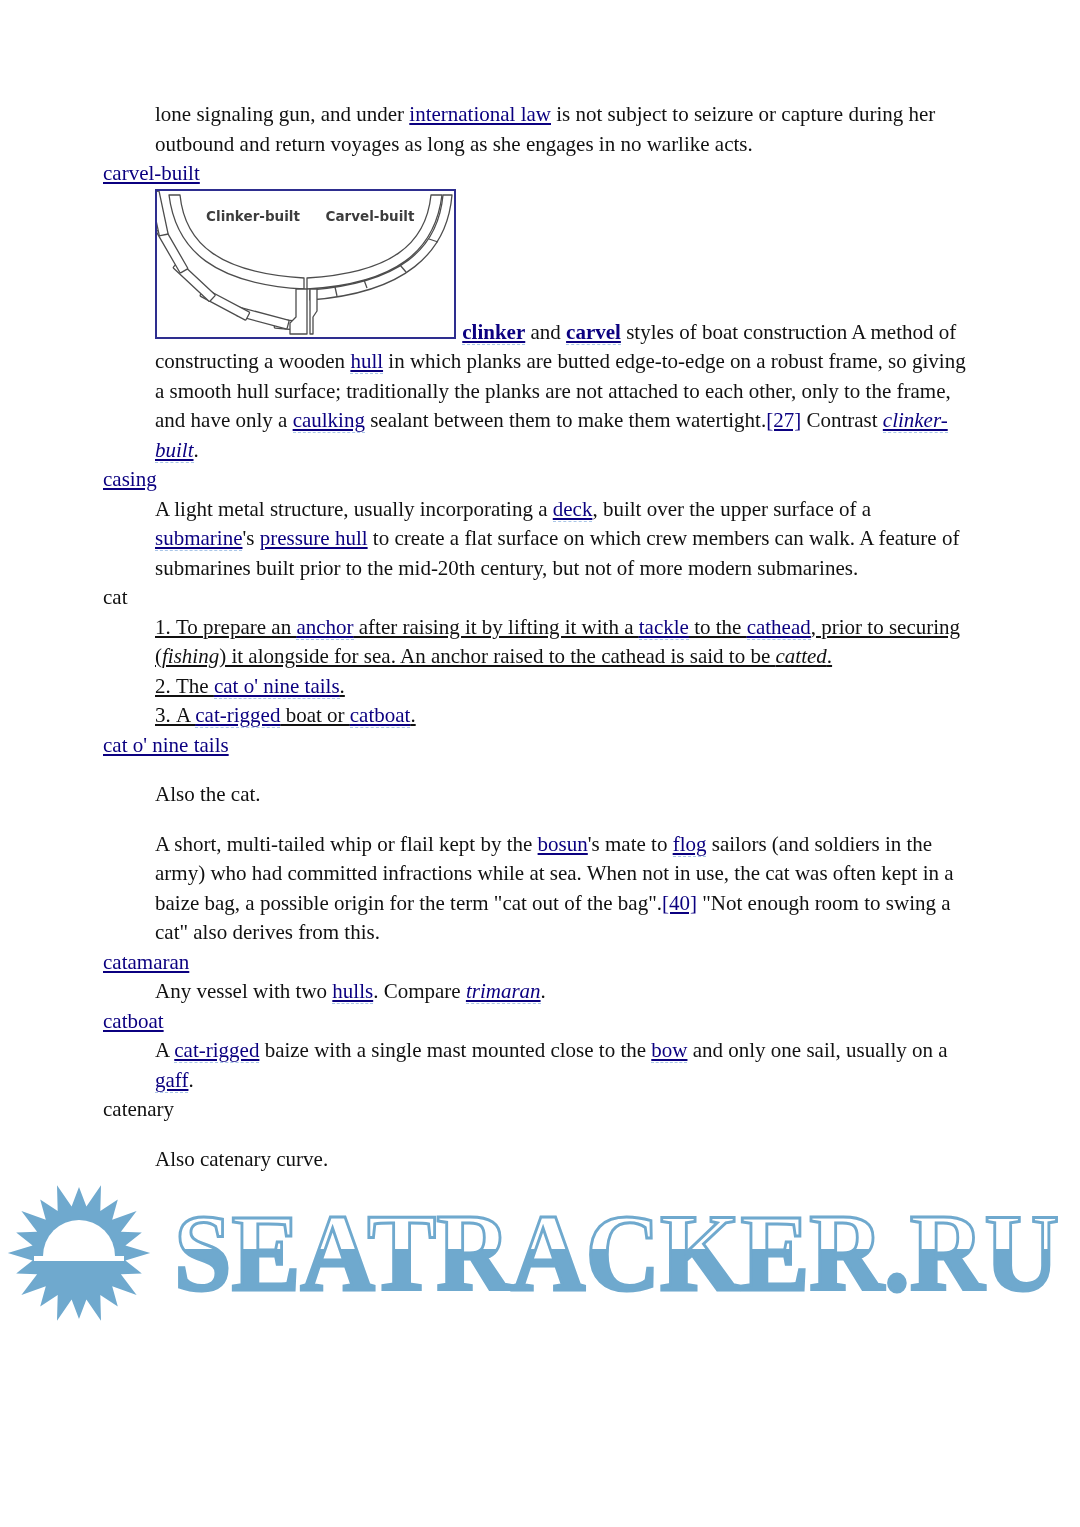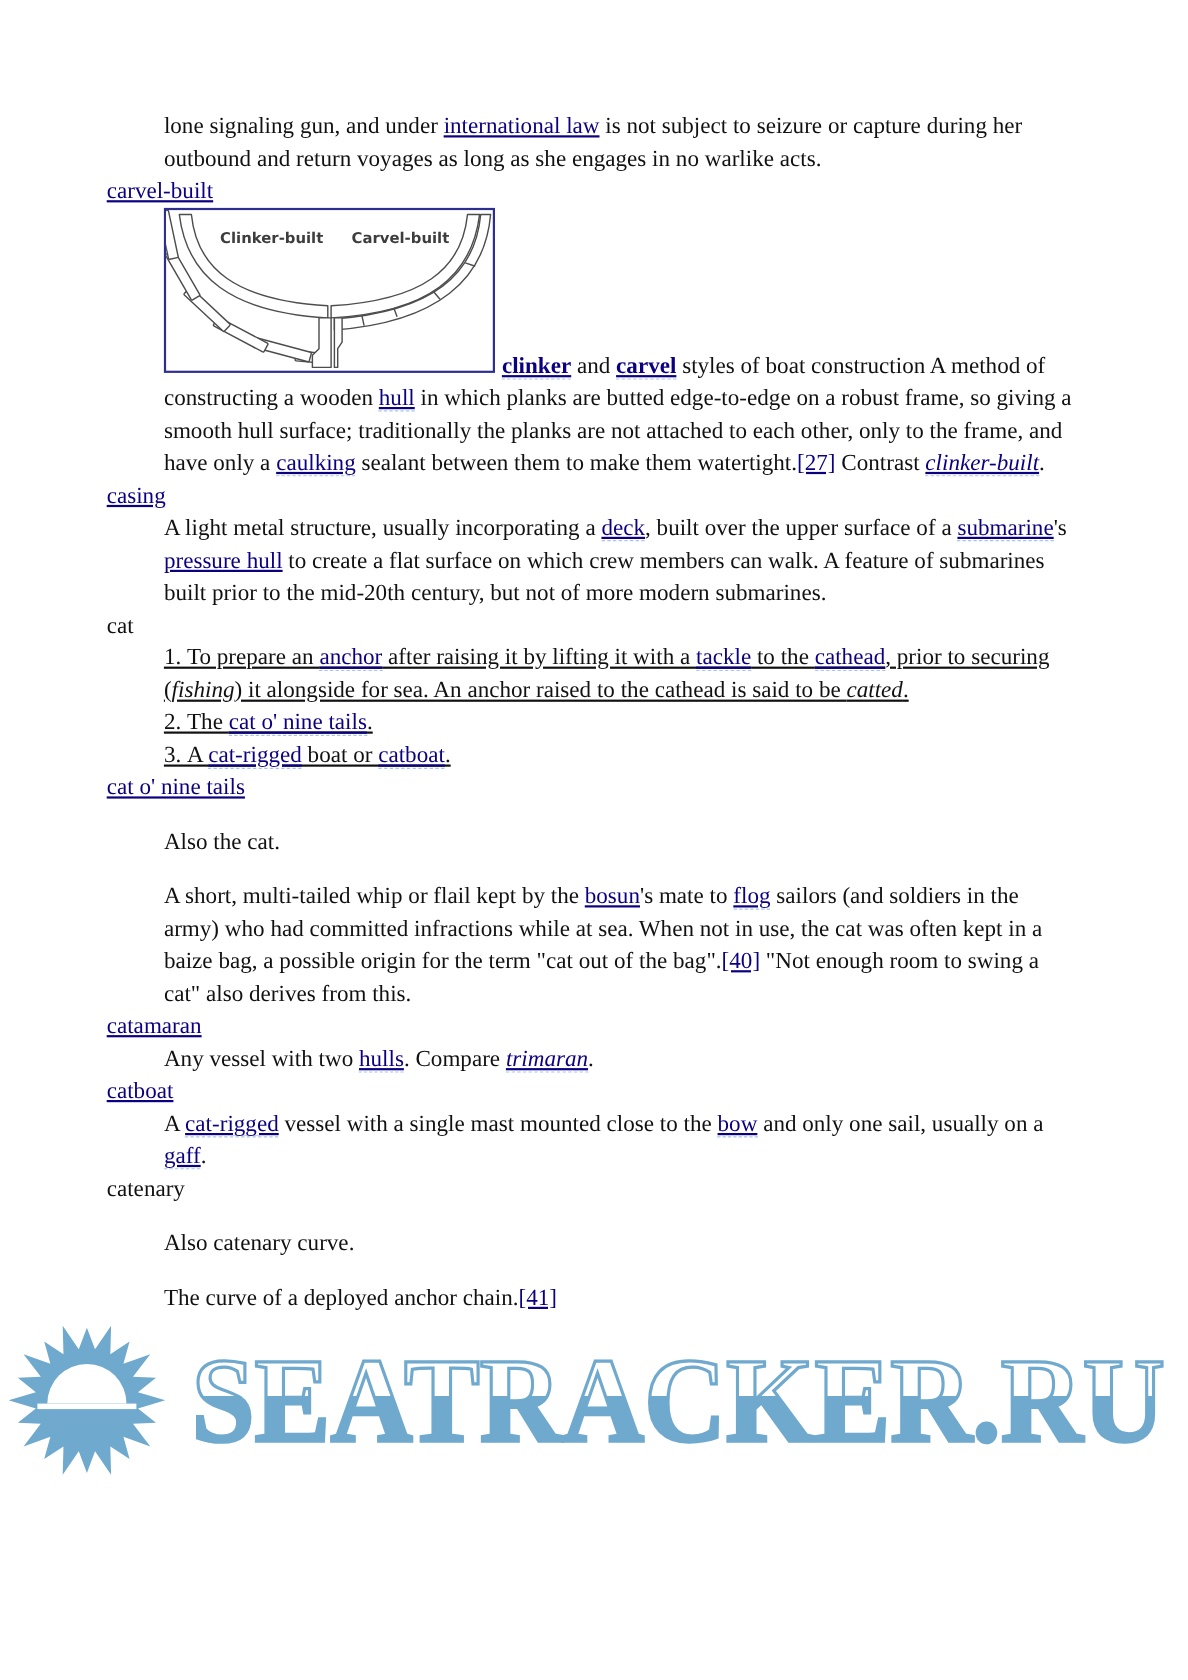--- a/index.html
+++ b/index.html
@@ -2,21 +2,21 @@
 <html><head>
 <meta charset="utf-8">
 <style>
   html,body{margin:0;padding:0;background:#ffffff;}
   body{
     width:1080px;height:1527px;overflow:hidden;
     color:#111111;
     font-family:"Liberation Serif", serif;
     font-size:21px;line-height:29.5px;
   }
-  .content{padding:100px 105px 0 59px;margin-left:38px;}
+  .content{padding:100px 105px 0 103px;}
   dl{margin:0;}
   dt{margin:0;}
   dd{margin:0 0 0 52px;}
   a.lnk{color:#0b0080;text-decoration:underline;cursor:pointer;}
   a.lnk.ref{border-bottom:1px dashed #a9c6e8;}
   a.lnk.bld{font-weight:bold;}
   a.lnk.ita{font-style:italic;}
   b{font-weight:normal;}
   i{font-style:italic;}
   p.para{margin:20px 0 0 0;}
@@ -93,26 +93,25 @@
       <dd>
         <p class="para"><span>Also </span><b>the cat</b><span>.</span></p>
         <p class="para"><span>A short, multi-tailed whip or flail kept by the </span><a href="#" class="lnk">bosun</a><span>'s mate to </span><a href="#" class="lnk ref">flog</a><span> sailors (and soldiers in the army) who had committed infractions while at sea. When not in use, the cat was often kept in a baize bag, a possible origin for the term "cat out of the bag".</span><a href="#" class="lnk">[40]</a><span> "Not enough room to swing a cat" also derives from this.</span></p>
       </dd>
       <dt><a href="#" class="lnk">catamaran</a></dt>
       <dd>
         <div><span>Any vessel with two </span><a href="#" class="lnk ref">hulls</a><span>. Compare </span><a href="#" class="lnk ref ita">trimaran</a><span>.</span></div>
       </dd>
       <dt><a href="#" class="lnk">catboat</a></dt>
       <dd>
-        <div><span>A </span><a href="#" class="lnk ref">cat-rigged</a><span> vessel with a single mast mounted close to the </span><a href="#" class="lnk ref">bow</a><span> and only one sail, usually on a </span><a href="#" class="lnk ref">gaff</a><span>.</span></div>
+        <div><span>A </span><a href="#" class="lnk ref">cat-rigged</a><span> baize with a single mast mounted close to the </span><a href="#" class="lnk ref">bow</a><span> and only one sail, usually on a </span><a href="#" class="lnk ref">gaff</a><span>.</span></div>
       </dd>
       <dt><span>catenary</span></dt>
       <dd>
         <p class="para"><span>Also </span><b>catenary curve</b><span>.</span></p>
-        <p class="para"><span>The curve of a deployed anchor chain.</span><a href="#" class="lnk">[41]</a></p>
       </dd>
     </dl>
 </div>
 
 <div class="watermark">
   <svg class="wm-sun" width="150" height="150" viewBox="0 0 150 150">
     <polygon points="75.0,9.0 82.4,28.6 97.0,7.3 96.3,33.1 113.8,21.6 108.2,41.8 132.6,33.1 116.9,53.7 137.8,54.6 121.4,67.6 146.2,75.0 121.4,82.4 137.8,95.4 116.9,96.3 132.6,116.9 108.2,108.2 113.8,128.4 96.3,116.9 97.0,142.7 82.4,121.4 75.0,141.0 67.6,121.4 53.0,142.7 53.7,116.9 36.2,128.4 41.8,108.2 17.4,116.9 33.1,96.3 12.2,95.4 28.6,82.4 3.8,75.0 28.6,67.6 12.2,54.6 33.1,53.7 17.4,33.1 41.8,41.8 36.2,21.6 53.7,33.1 53.0,7.3 67.6,28.6" fill="#6fa9ce"></polygon>
     <path d="M39,78 A36,36 0 0 1 111,78 Z" fill="#ffffff"></path>
     <rect x="30" y="78" width="90" height="5" fill="#ffffff"></rect>
   </svg>

